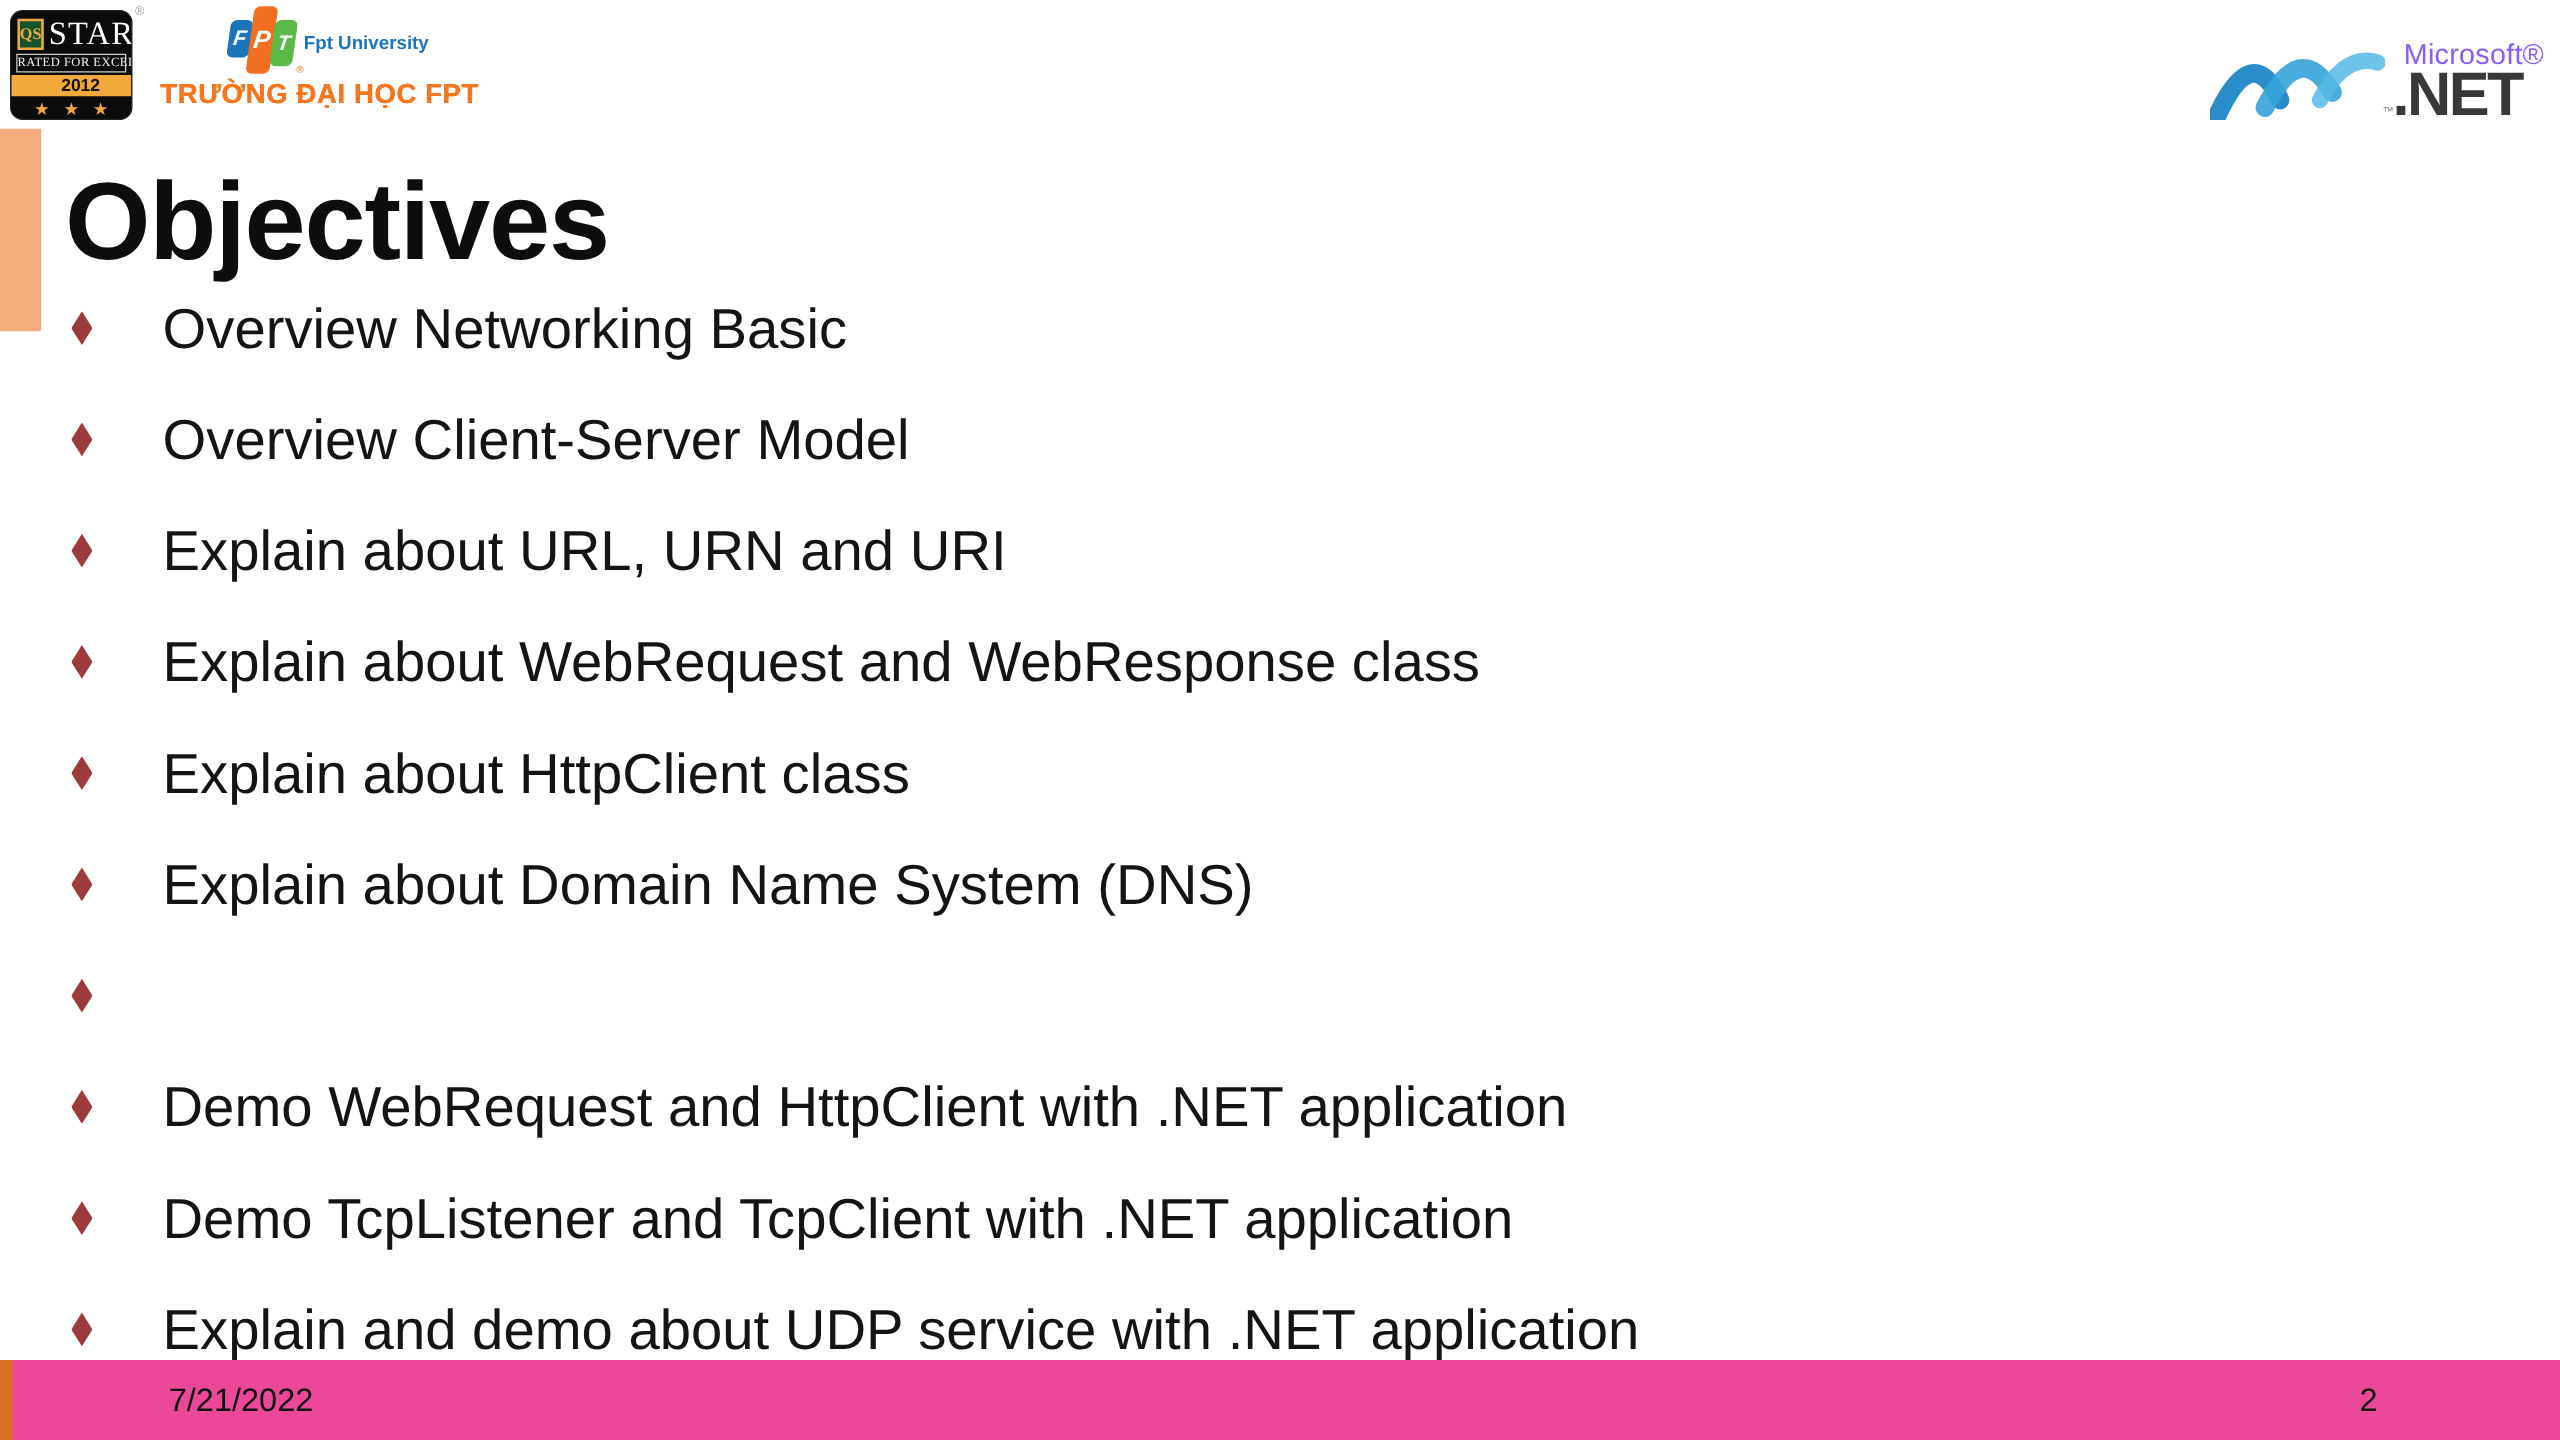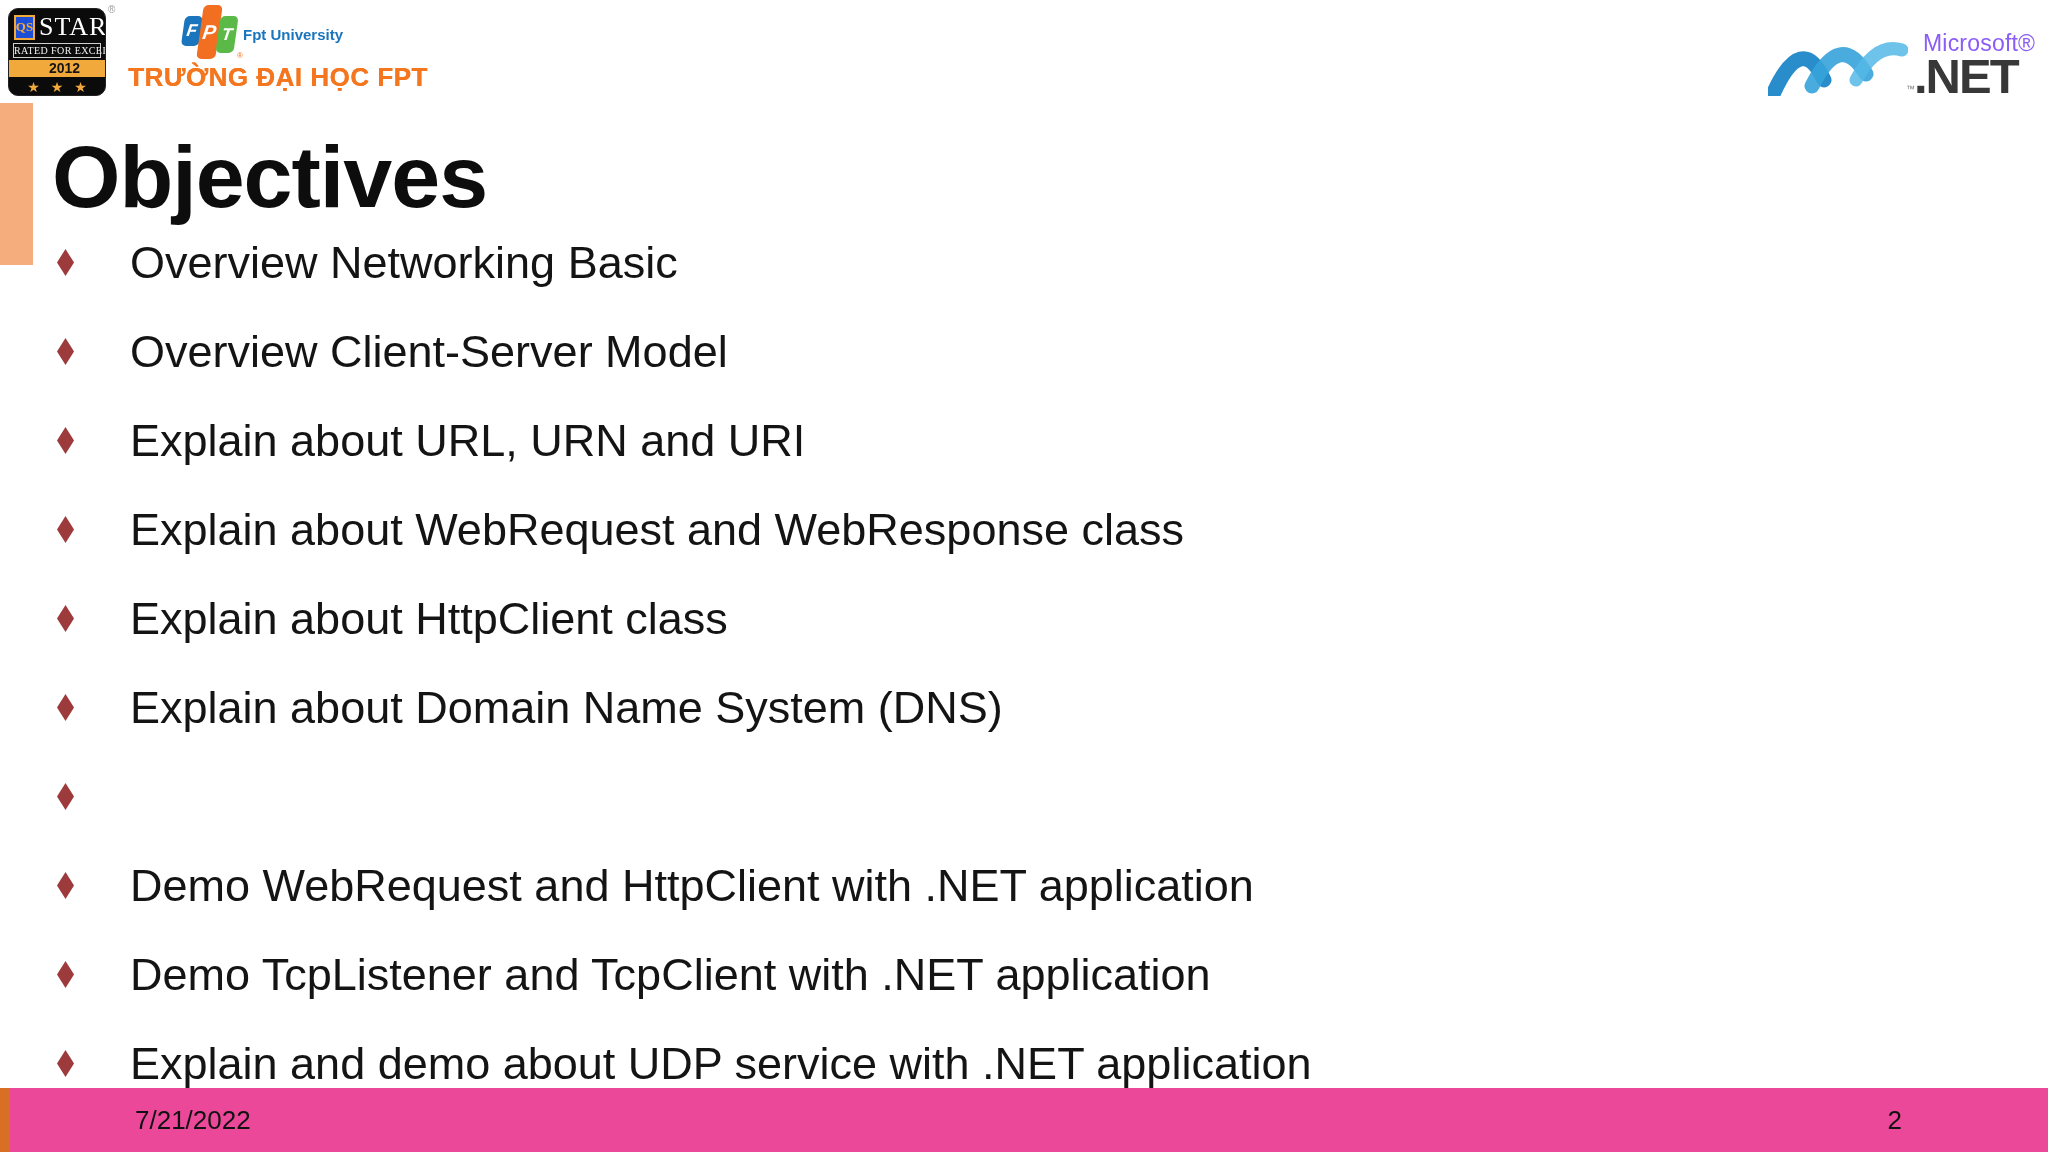--- a/index.html
+++ b/index.html
@@ -14,21 +14,21 @@
   
   .qs-badge {
     position:absolute; left:8px; top:8px; width:98px; height:88px;
     background:#0b0b0b; border-radius:10px; overflow:hidden;
     display:flex; flex-direction:column;
     border:1px solid #222;
   }
   .qs-top { display:flex; align-items:center; gap:4px; padding:5px 5px 1px 5px; }
   .qs-box {
     width:21px; height:25px; flex-shrink:0;
-    border:2px solid #F2A93C; background:#1d4ed8;
+    border:2px solid #F2A93C; background:#14532d;
     color:#F2A93C; font-family:"Liberation Serif", serif;
     font-size:13px; font-weight:bold;
     display:flex; align-items:center; justify-content:center;
   }
   .stars-word {
     color:#ffffff; font-family:"Liberation Serif", serif;
     font-size:26px; letter-spacing:1px; line-height:1;
   }
   .rated-strip {
     margin:2px 4px 2px 4px; border:1px solid #cfcfcf;
@@ -60,21 +60,21 @@
   .fpt-f { left:0;  top:13px; width:18px; height:30px; background:#1B75BC; }
   .fpt-p { left:17px; top:2px;  width:19px; height:54px; background:#F26F21; font-size:20px; }
   .fpt-t { left:35px; top:13px; width:18px; height:37px; background:#5BBA47; }
   .fpt-reg { position:absolute; left:54px; top:48px; font-size:8px; color:#F26F21; }
   .fpt-university {
     position:absolute; left:243px; top:26px;
     font-size:15px; font-weight:bold; color:#1B75BC;
   }
   .school-name {
     position:absolute; left:128px; top:62px;
-    font-size:26px; font-weight:bold; color:#F4771F;
+    font-size:22px; font-weight:bold; color:#F4771F;
     letter-spacing:0.5px; white-space:nowrap;
     text-shadow:0.4px 0 0 #F4771F;
     text-align:center;
   }
 
   
   .dotnet { position:absolute; left:1768px; top:26px; width:260px; height:76px; }
   .dotnet-swoosh { position:absolute; left:0; top:4px; }
   .dotnet-tm { position:absolute; left:138px; top:58px; font-size:9px; color:#7a7a7a; }
   .ms-text {

